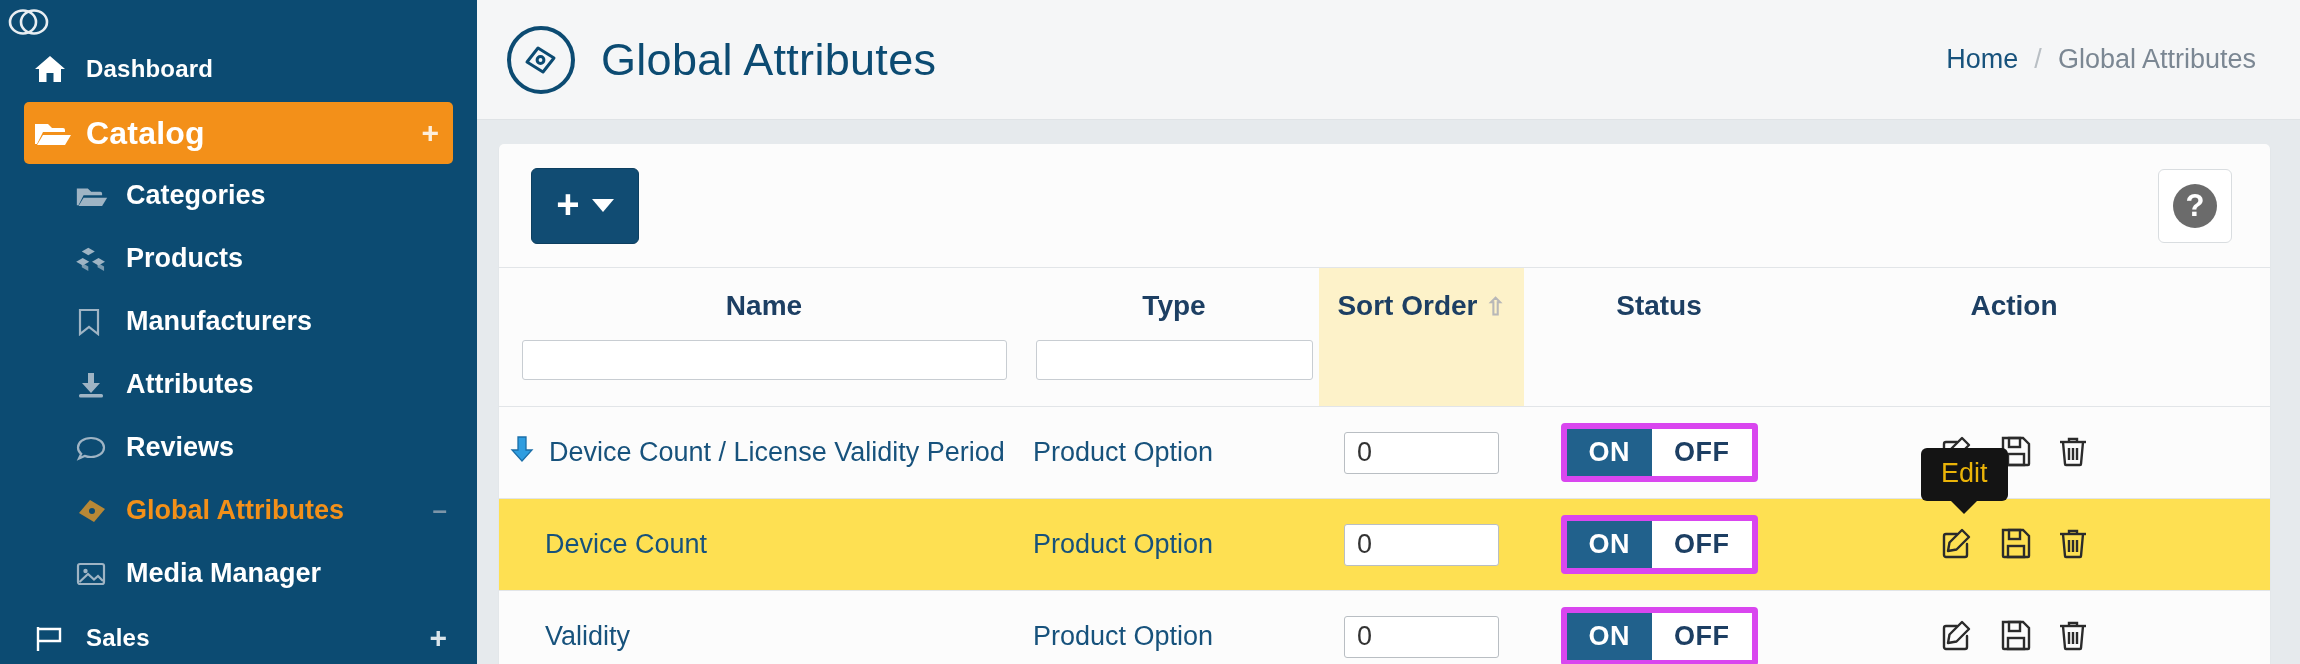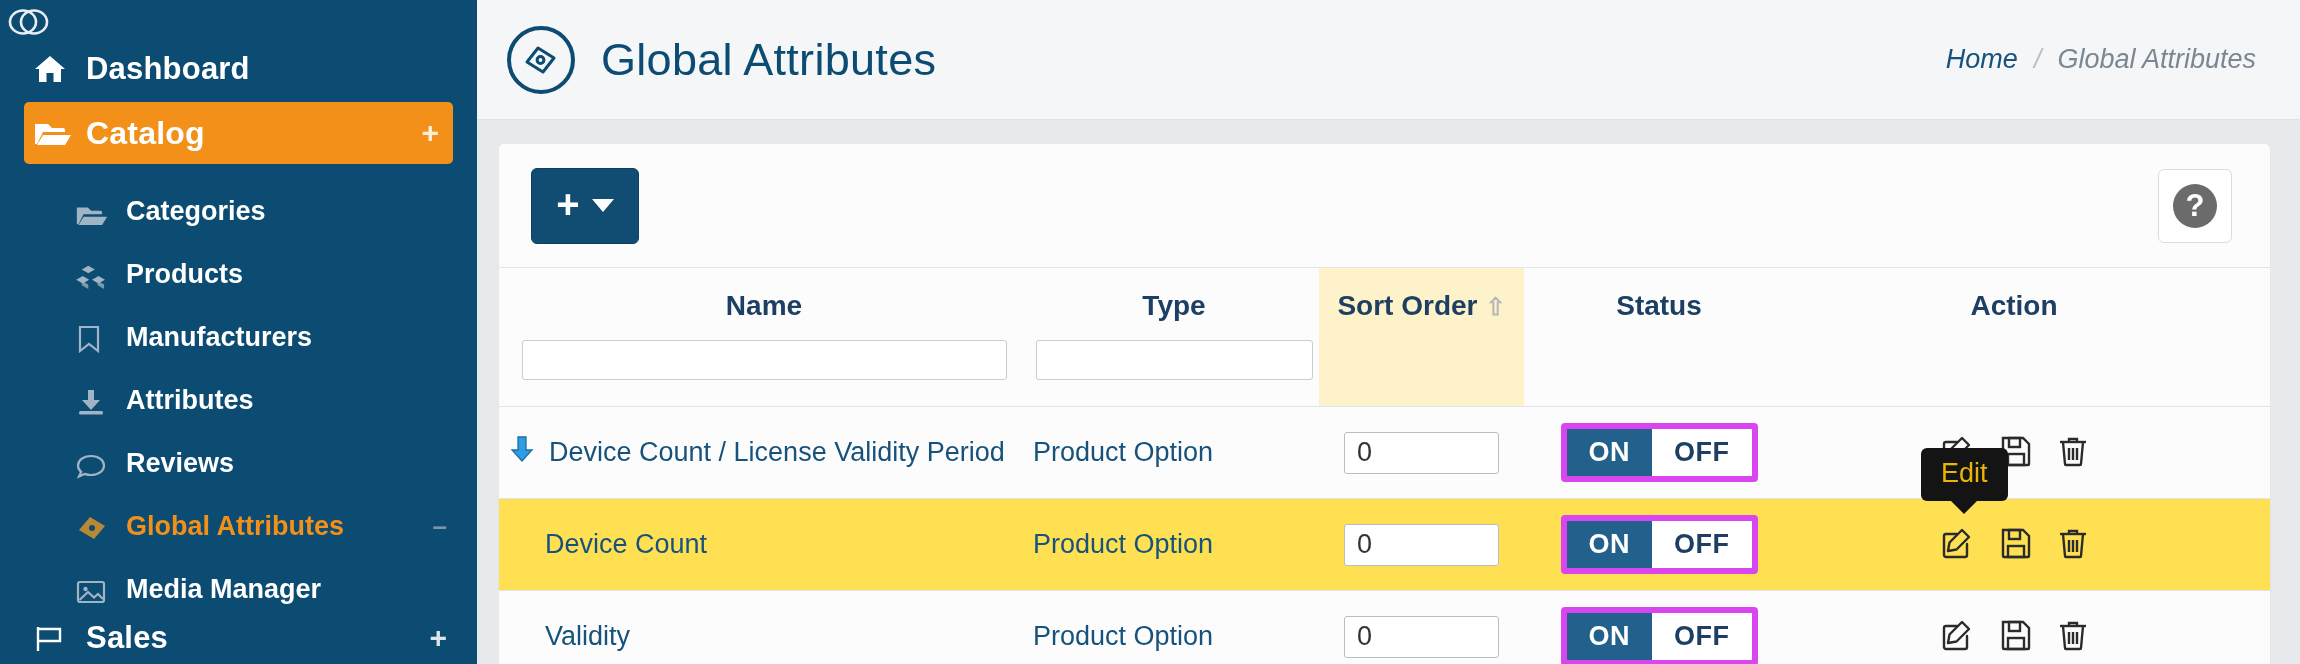--- a/index.html
+++ b/index.html
@@ -34,40 +34,40 @@
     color: #ffffff;
     cursor: pointer;
     position: relative;
   }
   .sb-item .sb-ico {
     width: 52px; flex: 0 0 52px;
     display: flex; align-items: center; justify-content: flex-start;
     color: #ffffff;
   }
   .sb-item .sb-label {
-    font-size: 31px; font-weight: bold; letter-spacing: .2px;
+    font-size: 24px; font-weight: bold; letter-spacing: .2px;
     white-space: nowrap;
   }
   .sb-item .sb-plus {
     margin-left: auto; font-size: 30px; font-weight: bold; line-height: 1;
     opacity: .85;
   }
 
   .sb-item.active {
     background: #f39019;
     margin: 0 24px 0 24px;
     padding-left: 10px; padding-right: 14px;
     border-radius: 5px;
     height: 62px;
   }
   .sb-item.active .sb-label { font-size: 32px; }
 
   
   .sb-sub {
-    display: flex; align-items: flex-end;
+    display: flex; align-items: center;
     height: 63px;
     padding: 0 30px 0 76px;
     color: #ffffff; cursor: pointer;
   }
   .sb-sub .sb-ico {
     width: 50px; flex: 0 0 50px;
     display: flex; align-items: center; justify-content: flex-start;
     color: #9fb4c4;
   }
   .sb-sub .sb-label { font-size: 27px; font-weight: bold; white-space: nowrap; }
@@ -87,21 +87,21 @@
   .title-wrap { display: flex; align-items: center; gap: 26px; }
   .title-badge {
     width: 68px; height: 68px; border-radius: 50%;
     border: 4px solid #0c4b72;
     display: flex; align-items: center; justify-content: center;
     color: #0c4b72; flex: 0 0 68px;
   }
   .page-title {
     font-size: 45px; color: #0c4b72; font-weight: normal; letter-spacing: .3px;
   }
-  .crumbs { margin-left: auto; display: flex; align-items: baseline; gap: 16px; font-size: 27px; font-style: italic; }
+  .crumbs { margin-left: auto; display: flex; align-items: baseline; gap: 16px; font-size: 27px; }
   .crumb-home { color: #17527c; cursor: pointer; }
   .crumb-sep { color: #b9bfc4; }
   .crumb-cur { color: #7b8793; }
 
   
   .panel {
     position: absolute;
     left: 22px; right: 30px; top: 144px; bottom: -40px;
     background: #fcfcfc;
     border-radius: 5px;

